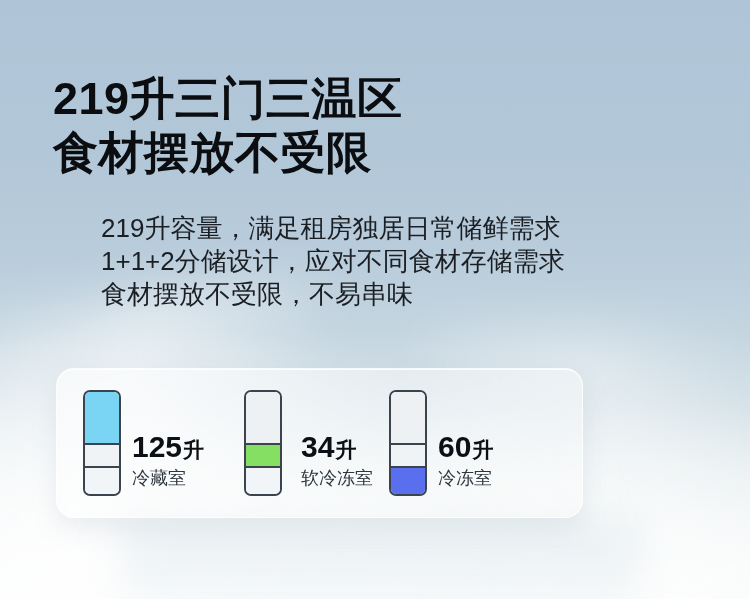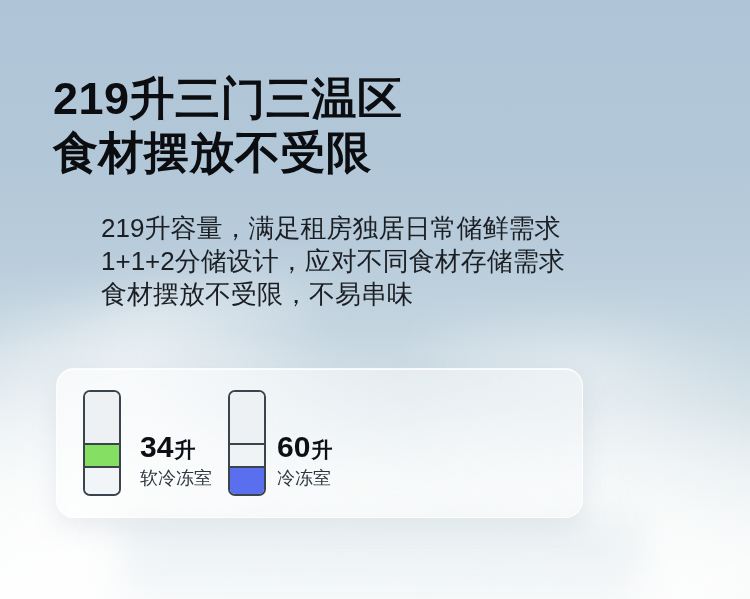--- a/index.html
+++ b/index.html
@@ -186,20 +186,31 @@
 
   <div class="subcopy">
     <span class="subcopy-line">219升容量，满足租房独居日常储鲜需求</span>
     <span class="subcopy-line">1+1+2分储设计，应对不同食材存储需求</span>
     <span class="subcopy-line">食材摆放不受限，不易串味</span>
   </div>
 
   <div class="capacity-card">
     <div class="zones">
 
+      <div class="zone zone-1">
+        <div class="fridge">
+          <div class="seg seg-top" style="background:#7ad5f5;"></div>
+          <div class="seg seg-mid seg-empty-b"></div>
+          <div class="seg seg-bottom seg-empty-c"></div>
+        </div>
+        <div class="zone-text">
+          <div class="zone-value"><span>125</span><span class="zone-unit">升</span></div>
+          <div class="zone-name">冷藏室</div>
+        </div>
+      </div>
 
       <div class="zone zone-2">
         <div class="fridge">
           <div class="seg seg-top seg-empty-a"></div>
           <div class="seg seg-mid" style="background:#84df62;border-top:2px solid #3b444c;box-sizing:border-box;"></div>
           <div class="seg seg-bottom seg-empty-c"></div>
         </div>
         <div class="zone-text">
           <div class="zone-value"><span>34</span><span class="zone-unit">升</span></div>
           <div class="zone-name">软冷冻室</div>

